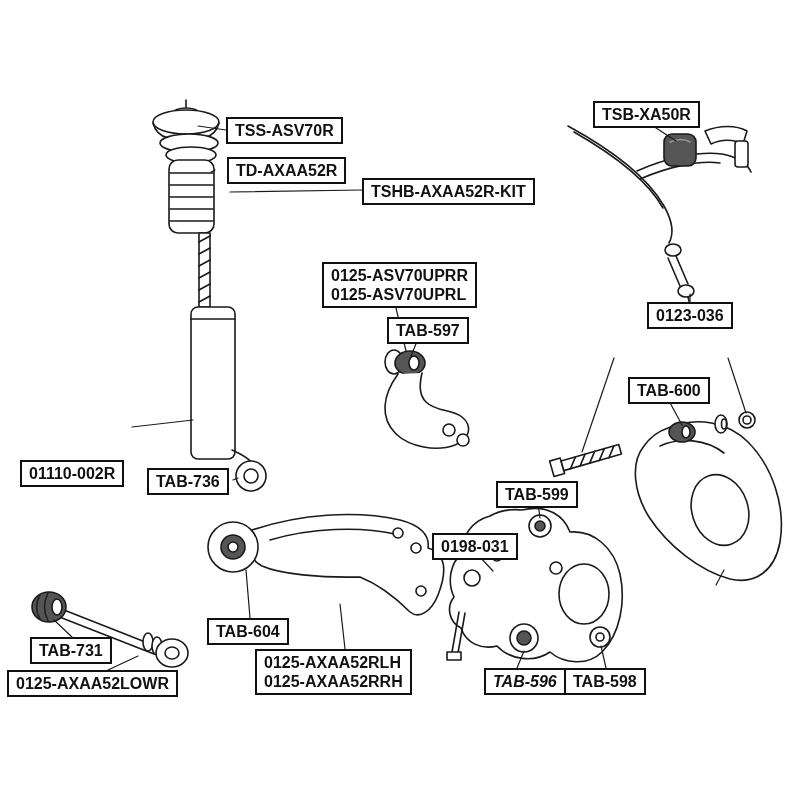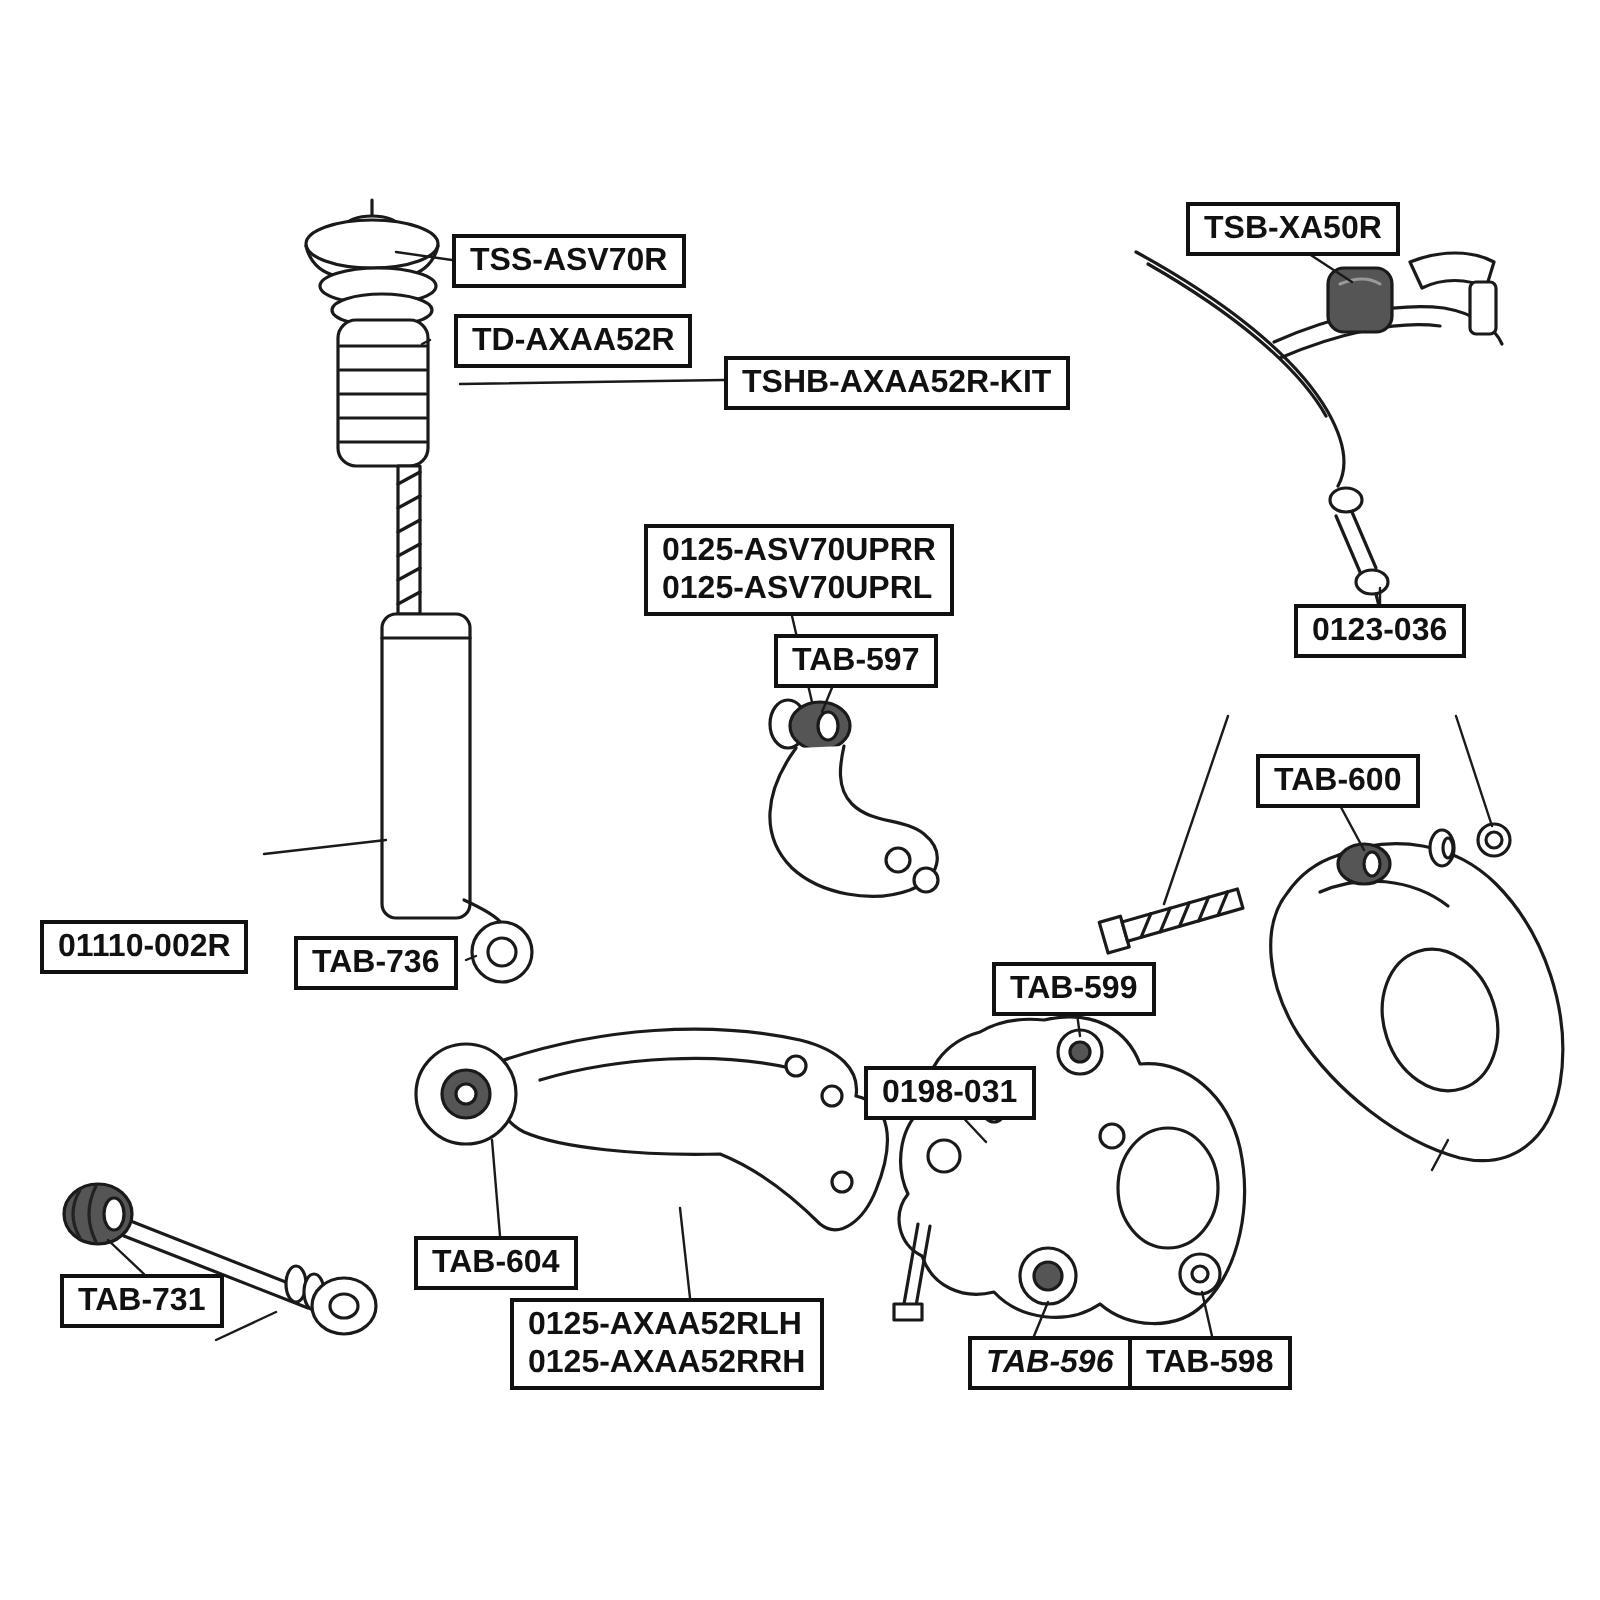--- a/index.html
+++ b/index.html
@@ -165,20 +165,21 @@
 
   <div class="lbl" style="left:387px; top:317px;">TAB-597</div>
   <div class="lbl" style="left:647px; top:302px;">0123-036</div>
   <div class="lbl" style="left:628px; top:377px;">TAB-600</div>
   <div class="lbl" style="left:20px;  top:416px;margin-top:44px;">01110-002R</div>
   <div class="lbl" style="left:147px; top:468px;">TAB-736</div>
   <div class="lbl" style="left:496px; top:481px;">TAB-599</div>
   <div class="lbl" style="left:432px; top:533px;">0198-031</div>
   <div class="lbl" style="left:207px; top:618px;text-align:right;">TAB-604</div>
   <div class="lbl" style="left:30px;  top:637px;">TAB-731</div>
+  <div class="lbl" style="left:7px;   top:670px;">0125-AXAA52LOWR</div>
 
   <div class="lbl two" style="left:255px; top:649px;">
     <span>0125-AXAA52RLH</span>
     <span>0125-AXAA52RRH</span>
   </div>
 
   <div class="lbl" style="left:484px; top:668px;font-style:italic;">TAB-596</div>
   <div class="lbl" style="left:564px; top:668px;">TAB-598</div>
 
 </div>

